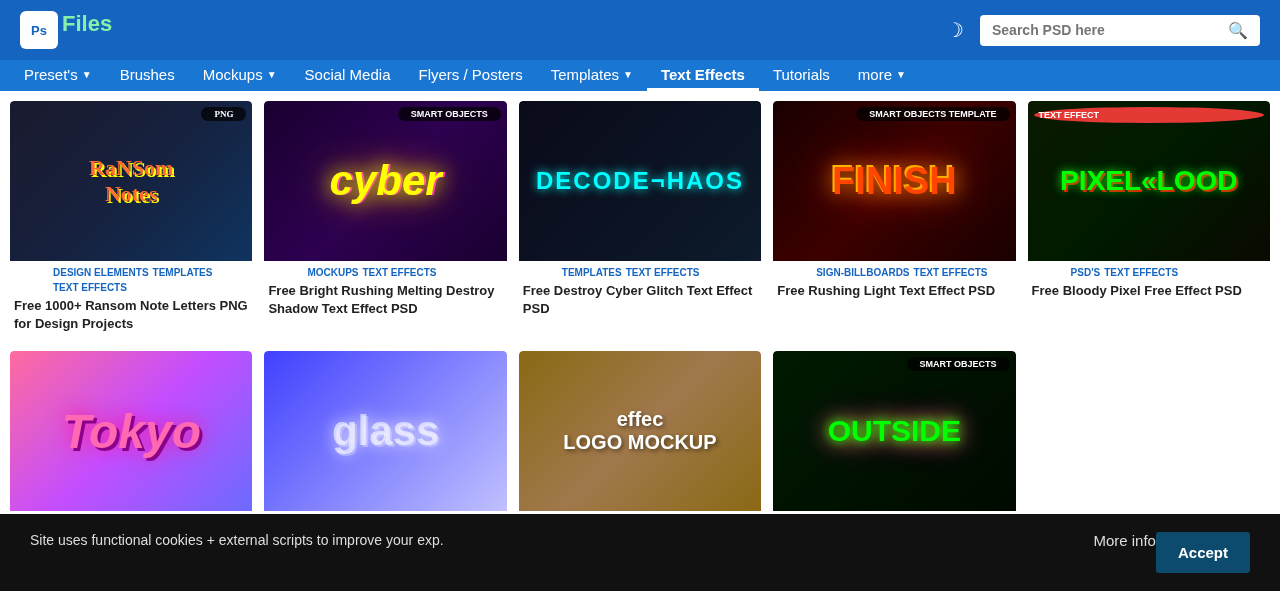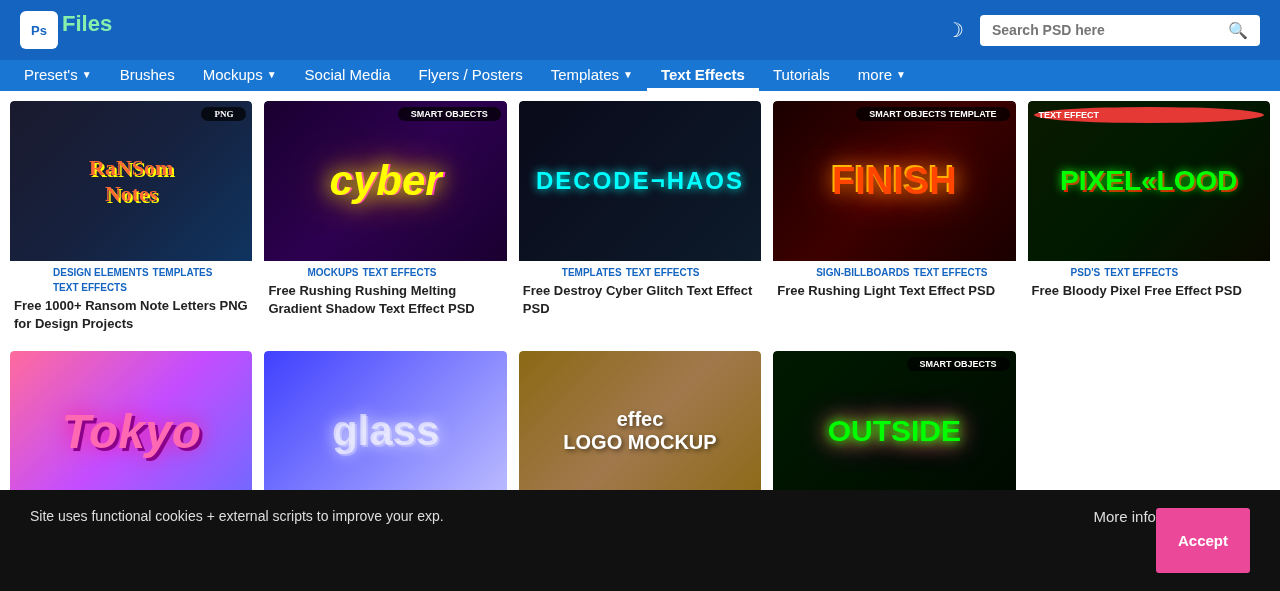--- a/index.html
+++ b/index.html
@@ -309,24 +309,24 @@
       flex: 1;
     }
     .cookie-more {
       color: #ddd;
       font-size: 15px;
       cursor: pointer;
       white-space: nowrap;
       text-decoration: none;
     }
     .cookie-accept {
-      background: #ec4899;
+      background: #0c4a6e;
       color: white;
       border: none;
-      padding: 24px 22px;
+      padding: 12px 22px;
       font-size: 15px;
       cursor: pointer;
       border-radius: 3px;
       font-weight: bold;
     }
   </style>
 </head>
 <body>
 
 <div class="header">
@@ -393,21 +393,21 @@
   </div>
 
   <div class="card">
     <div class="card-image-div img-cyber">
       <span class="badge">Smart Objects</span>
     </div>
     <div class="card-tags">
       <span class="tag">MOCKUPS</span>
       <span class="tag">TEXT EFFECTS</span>
     </div>
-    <div class="card-title">Free Rushing Rushing Melting Gradient Shadow Text Effect PSD</div>
+    <div class="card-title">Free Bright Rushing Melting Destroy Shadow Text Effect PSD</div>
   </div>
 
   <div class="card">
     <div class="card-image-div img-decode"></div>
     <div class="card-tags">
       <span class="tag">TEMPLATES</span>
       <span class="tag">TEXT EFFECTS</span>
     </div>
     <div class="card-title">Free Destroy Cyber Glitch Text Effect PSD</div>
   </div>

